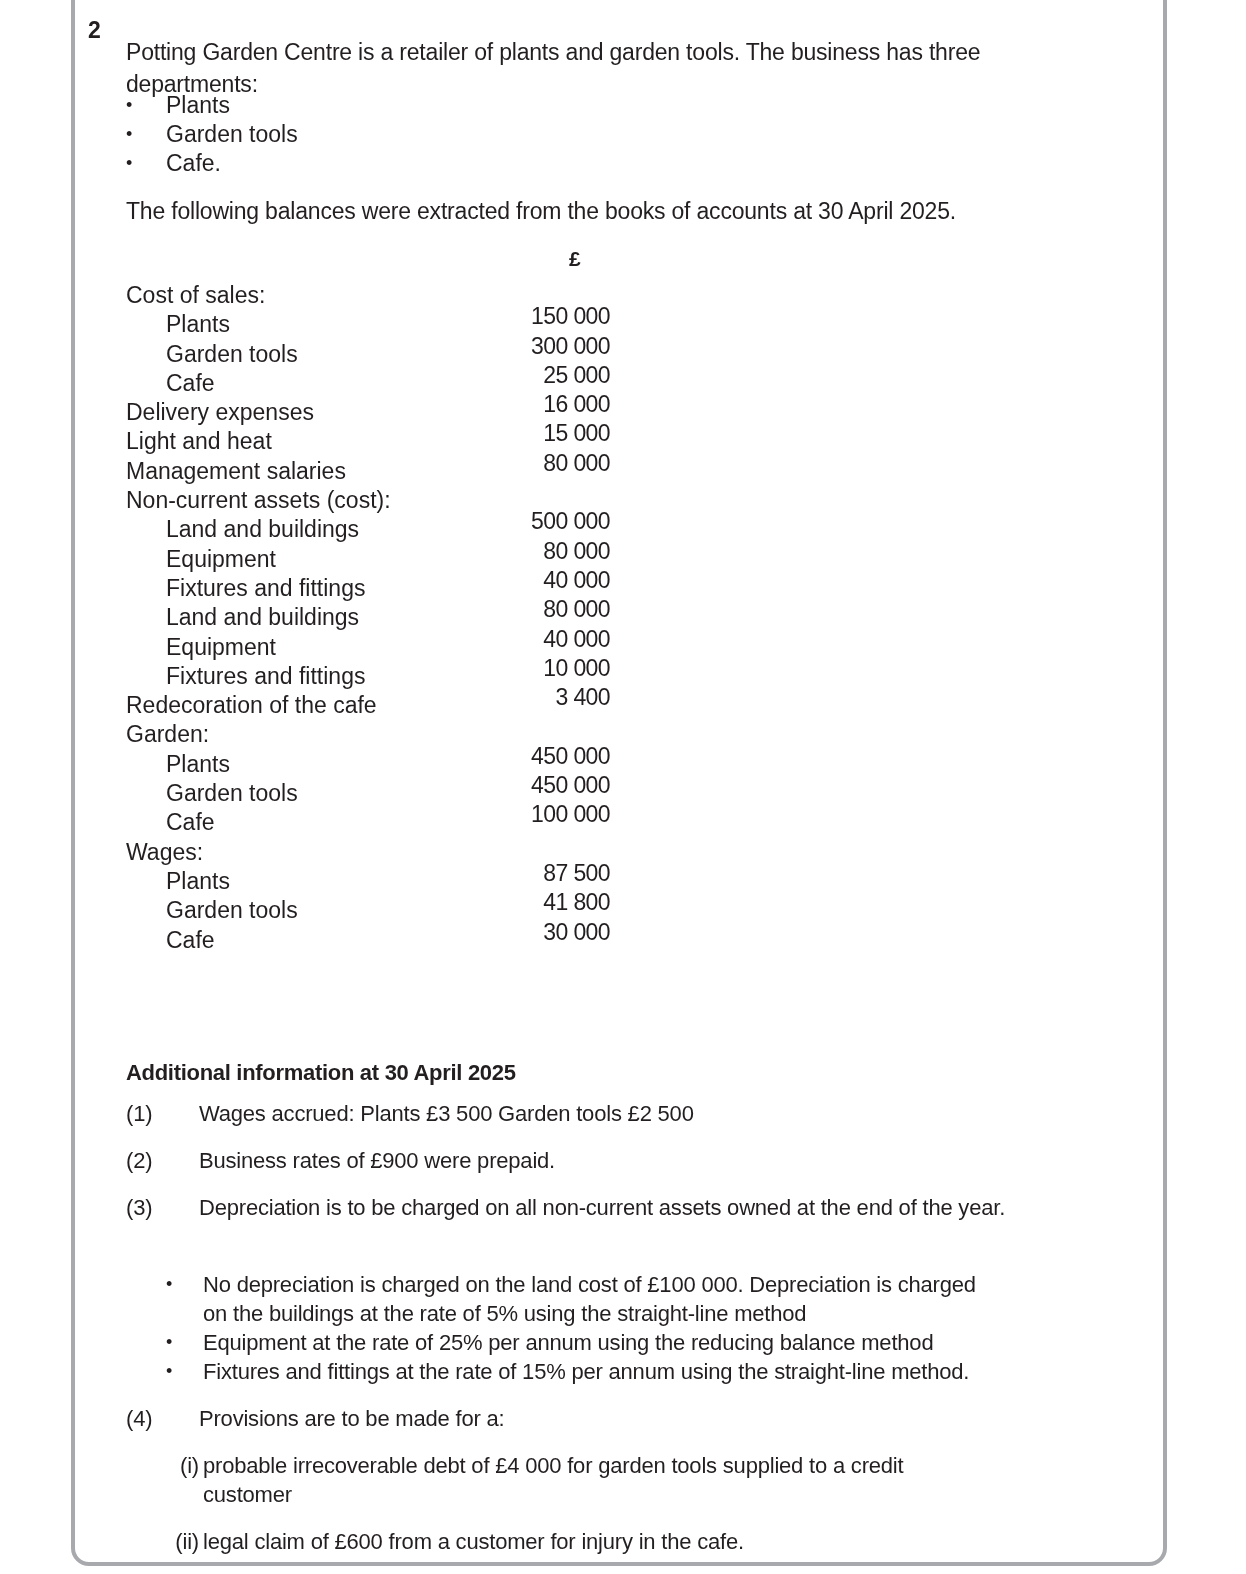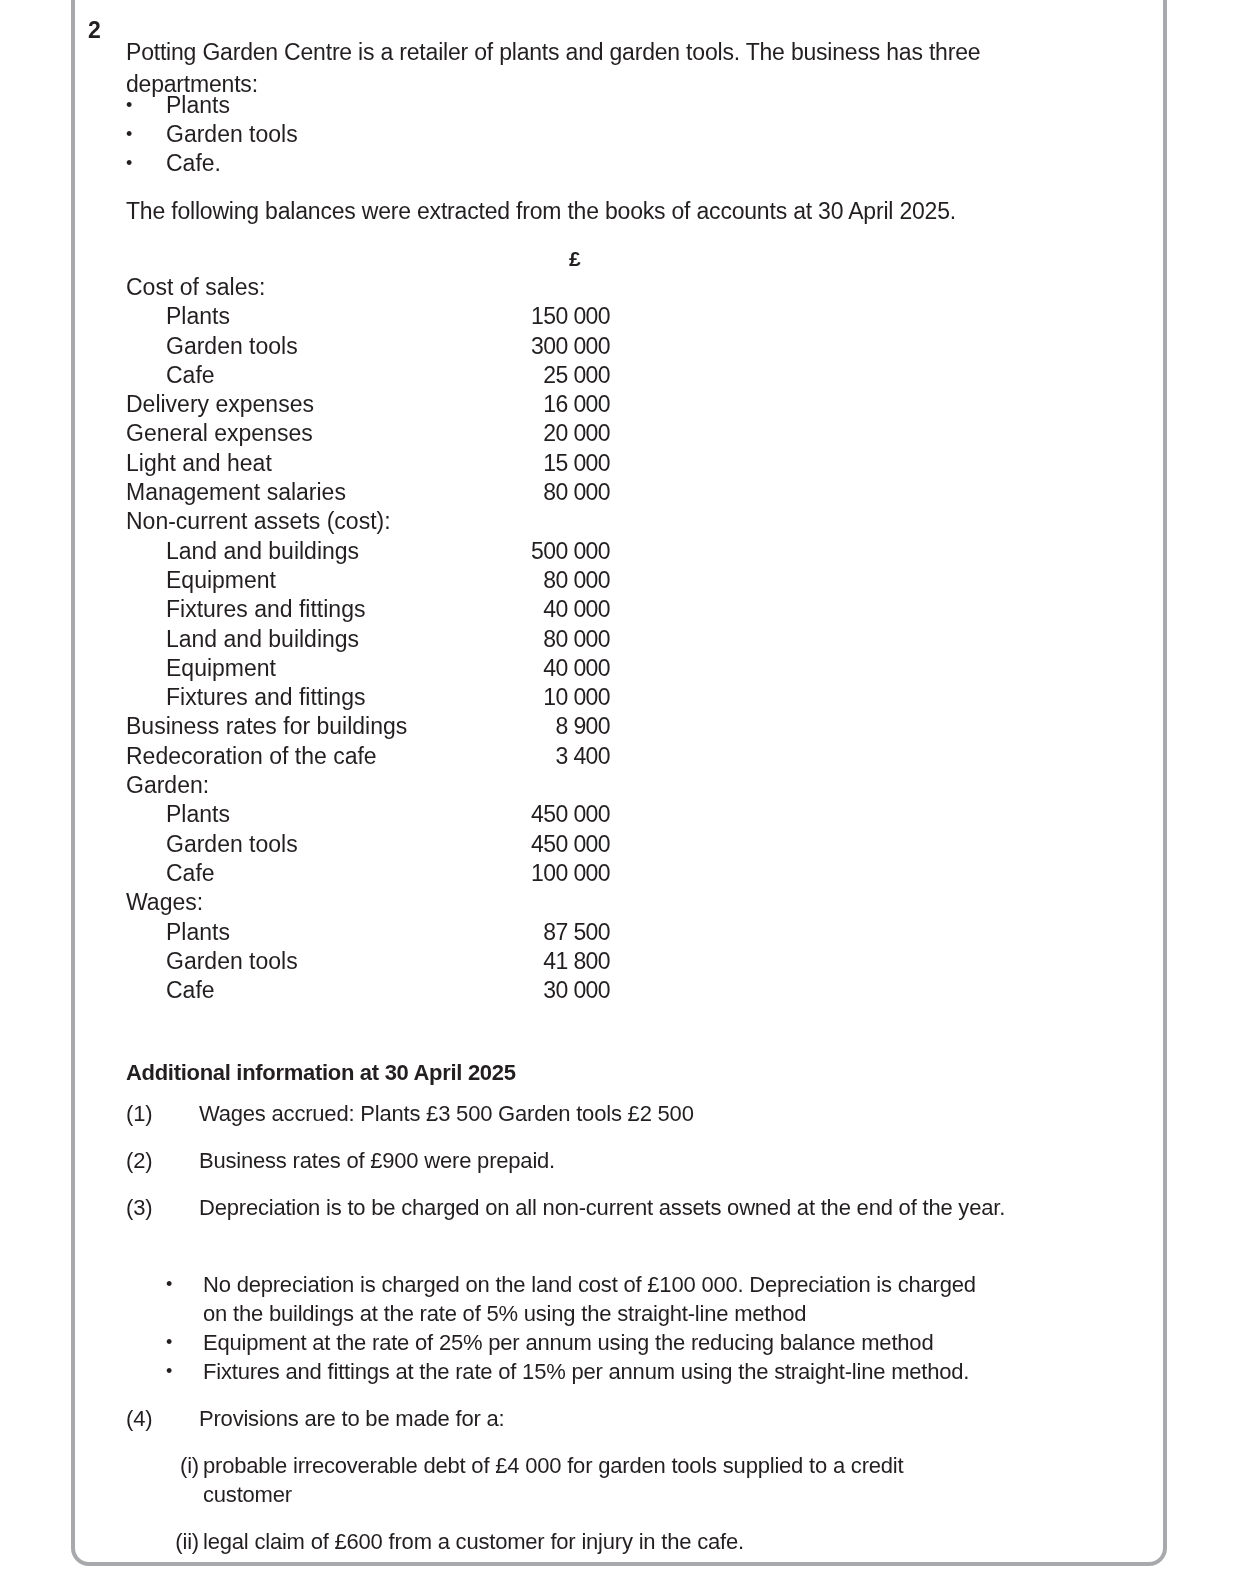--- a/index.html
+++ b/index.html
@@ -99,21 +99,21 @@
     }
     .ledger-row {
       position: relative;
       height: 29.3px;
       font-size: 23px;
       line-height: 29px;
     }
     .ledger-row .label {
       position: absolute;
       left: 0;
-      top: 0;
+      top: 8px;
       white-space: nowrap;
     }
     .ledger-row.indent .label {
       left: 40px;
     }
     .ledger-row .amount {
       position: absolute;
       right: 6px;
       top: 0;
       white-space: nowrap;
@@ -236,24 +236,20 @@
       </div>
       <div class="ledger-row indent">
         <span class="label">Cafe</span>
         <span class="amount">25 000</span>
       </div>
       <div class="ledger-row">
         <span class="label">Delivery expenses</span>
         <span class="amount">16 000</span>
       </div>
       <div class="ledger-row">
-        <span class="label">General expenses</span>
-        <span class="amount">20 000</span>
-      </div>
-      <div class="ledger-row">
         <span class="label">Light and heat</span>
         <span class="amount">15 000</span>
       </div>
       <div class="ledger-row">
         <span class="label">Management salaries</span>
         <span class="amount">80 000</span>
       </div>
       <div class="ledger-row">
         <span class="label">Non-current assets (cost):</span>
         <span class="amount"></span>
@@ -274,24 +270,20 @@
         <span class="label">Land and buildings</span>
         <span class="amount">80 000</span>
       </div>
       <div class="ledger-row indent">
         <span class="label">Equipment</span>
         <span class="amount">40 000</span>
       </div>
       <div class="ledger-row indent">
         <span class="label">Fixtures and fittings</span>
         <span class="amount">10 000</span>
-      </div>
-      <div class="ledger-row">
-        <span class="label">Business rates for buildings</span>
-        <span class="amount">8 900</span>
       </div>
       <div class="ledger-row">
         <span class="label">Redecoration of the cafe</span>
         <span class="amount">3 400</span>
       </div>
       <div class="ledger-row">
         <span class="label">Garden:</span>
         <span class="amount"></span>
       </div>
       <div class="ledger-row indent">

